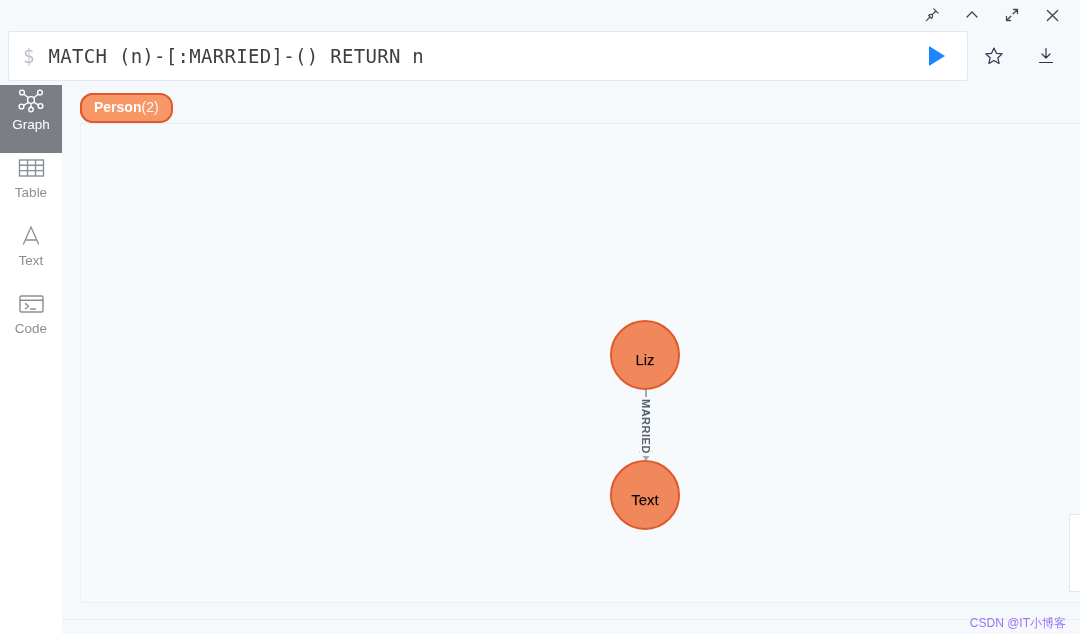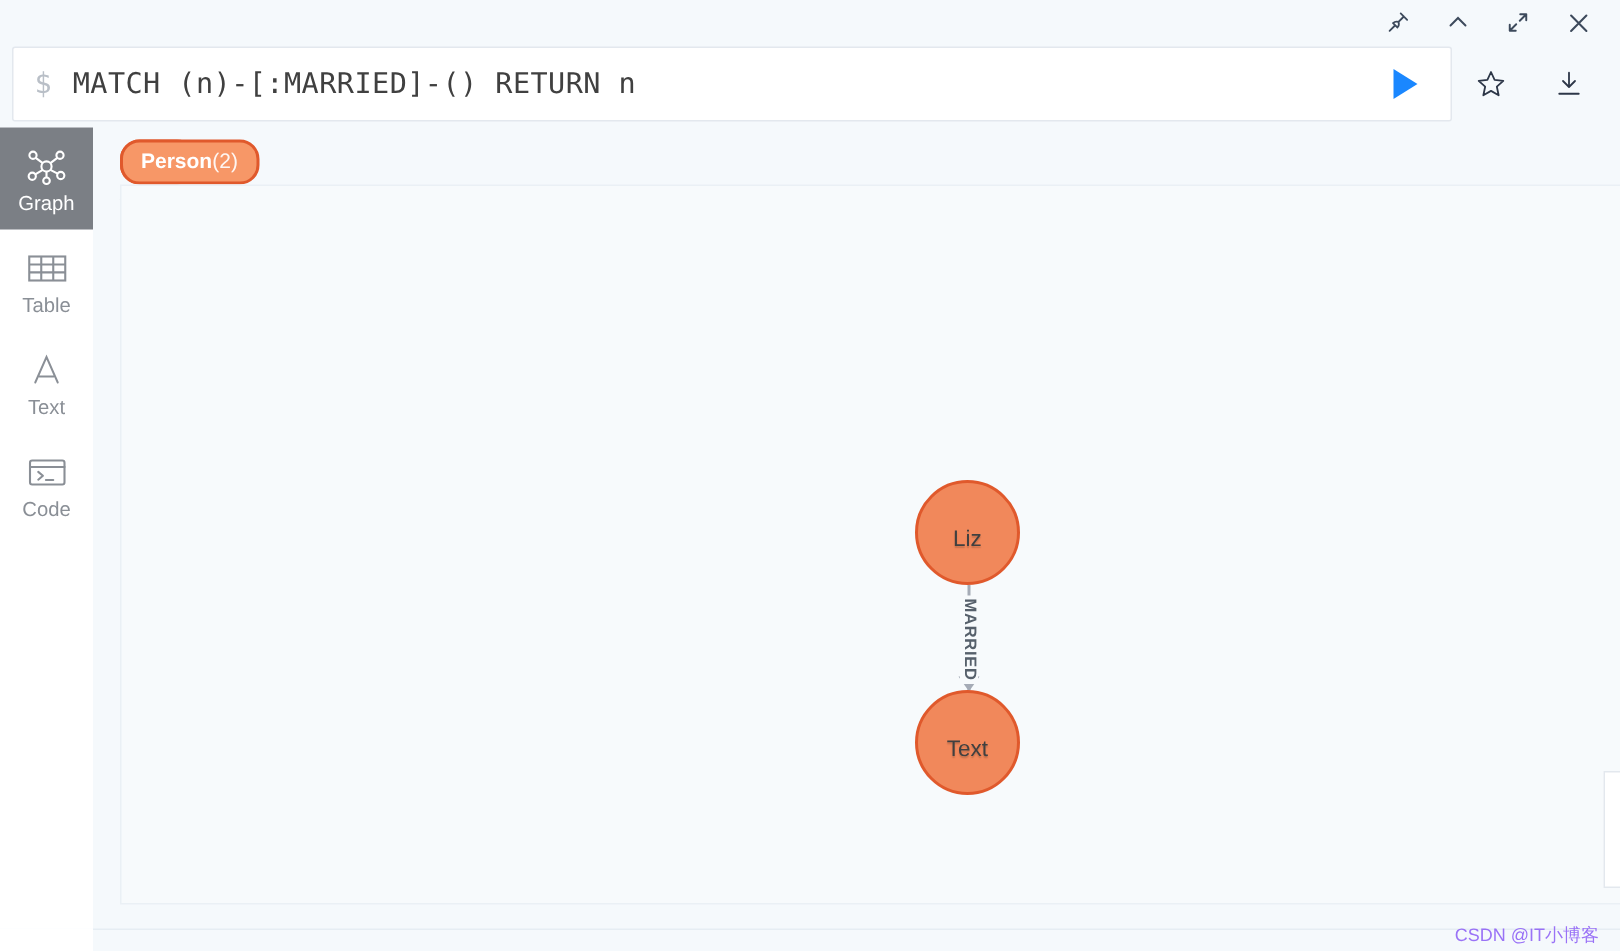--- a/index.html
+++ b/index.html
@@ -97,21 +97,21 @@
     width: 62px;
     background: #ffffff;
     flex: 0 0 62px;
     padding-top: 0px;
   }
   .side-item {
     height: 68px;
     display: flex;
     flex-direction: column;
     align-items: center;
-    justify-content: center;
+    justify-content: flex-start;
     gap: 3px;
     cursor: pointer;
     color: #8a8f96;
   }
   .side-item .side-label {
     font-size: 13.5px;
     line-height: 1;
   }
   .side-item.active {
     background: #7b7f85;
@@ -169,21 +169,21 @@
     position: absolute;
     border-radius: 50%;
     background: #f1885b;
     border: 2px solid #e0592c;
     display: flex;
     align-items: center;
     justify-content: center;
     cursor: pointer;
   }
   .node-caption {
-    color: #404040;
+    color: #000000;
     font-size: 15px;
     text-shadow: 0 1px 1px rgba(0,0,0,.18);
     pointer-events: none;
     margin-top: 9px;
   }
 
   .rel-line {
     position: absolute;
     background: #a5abb6;
   }

